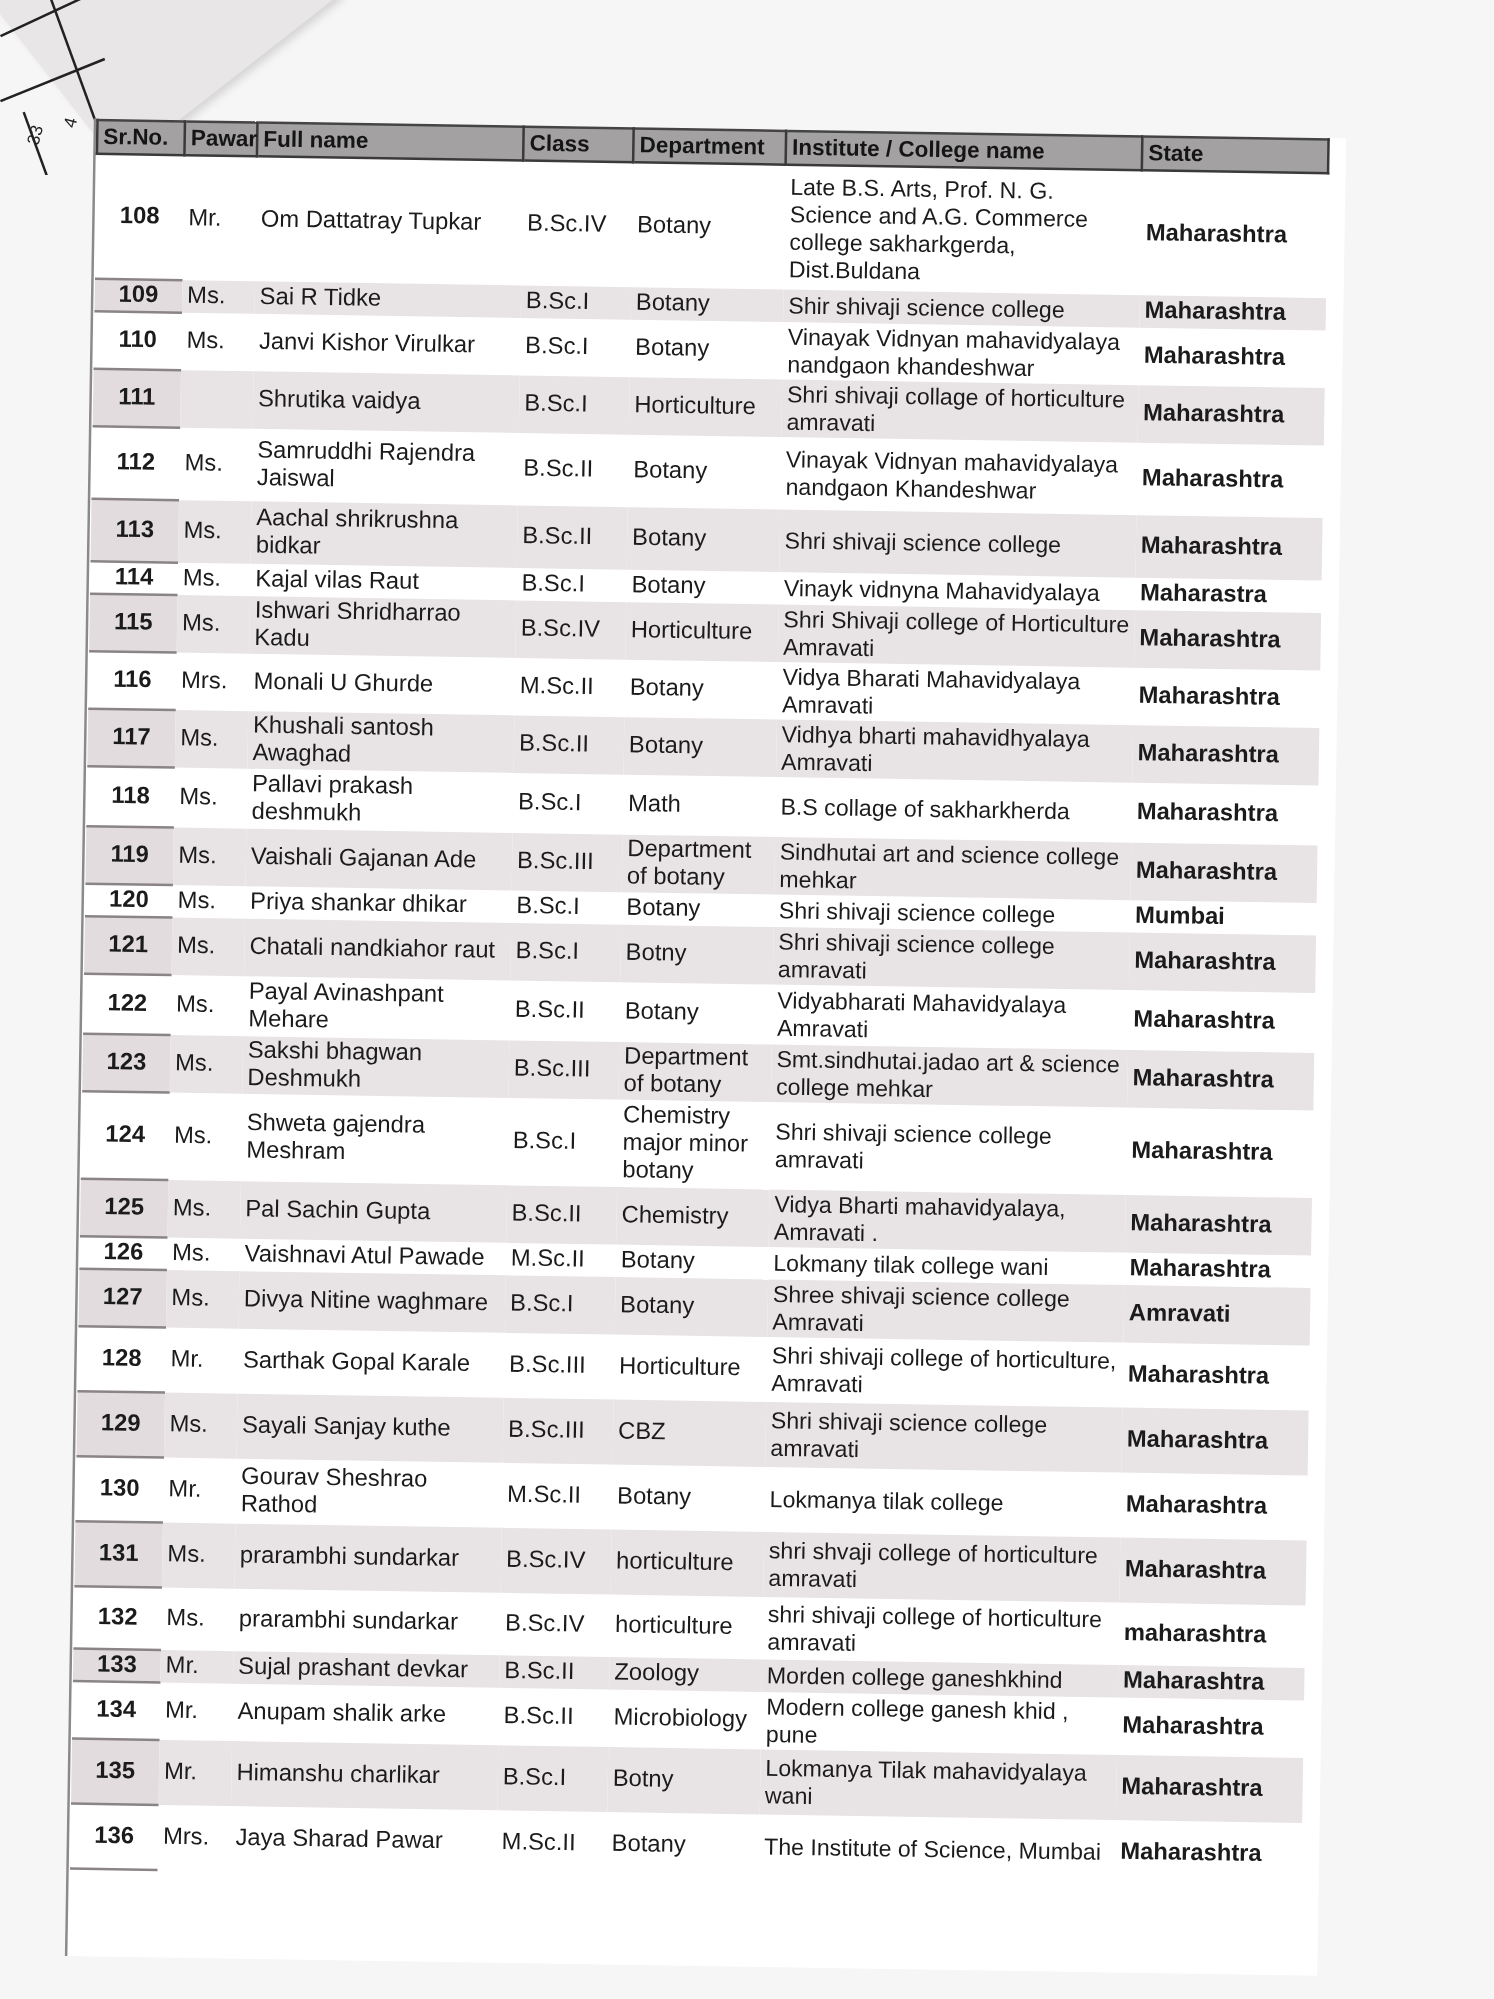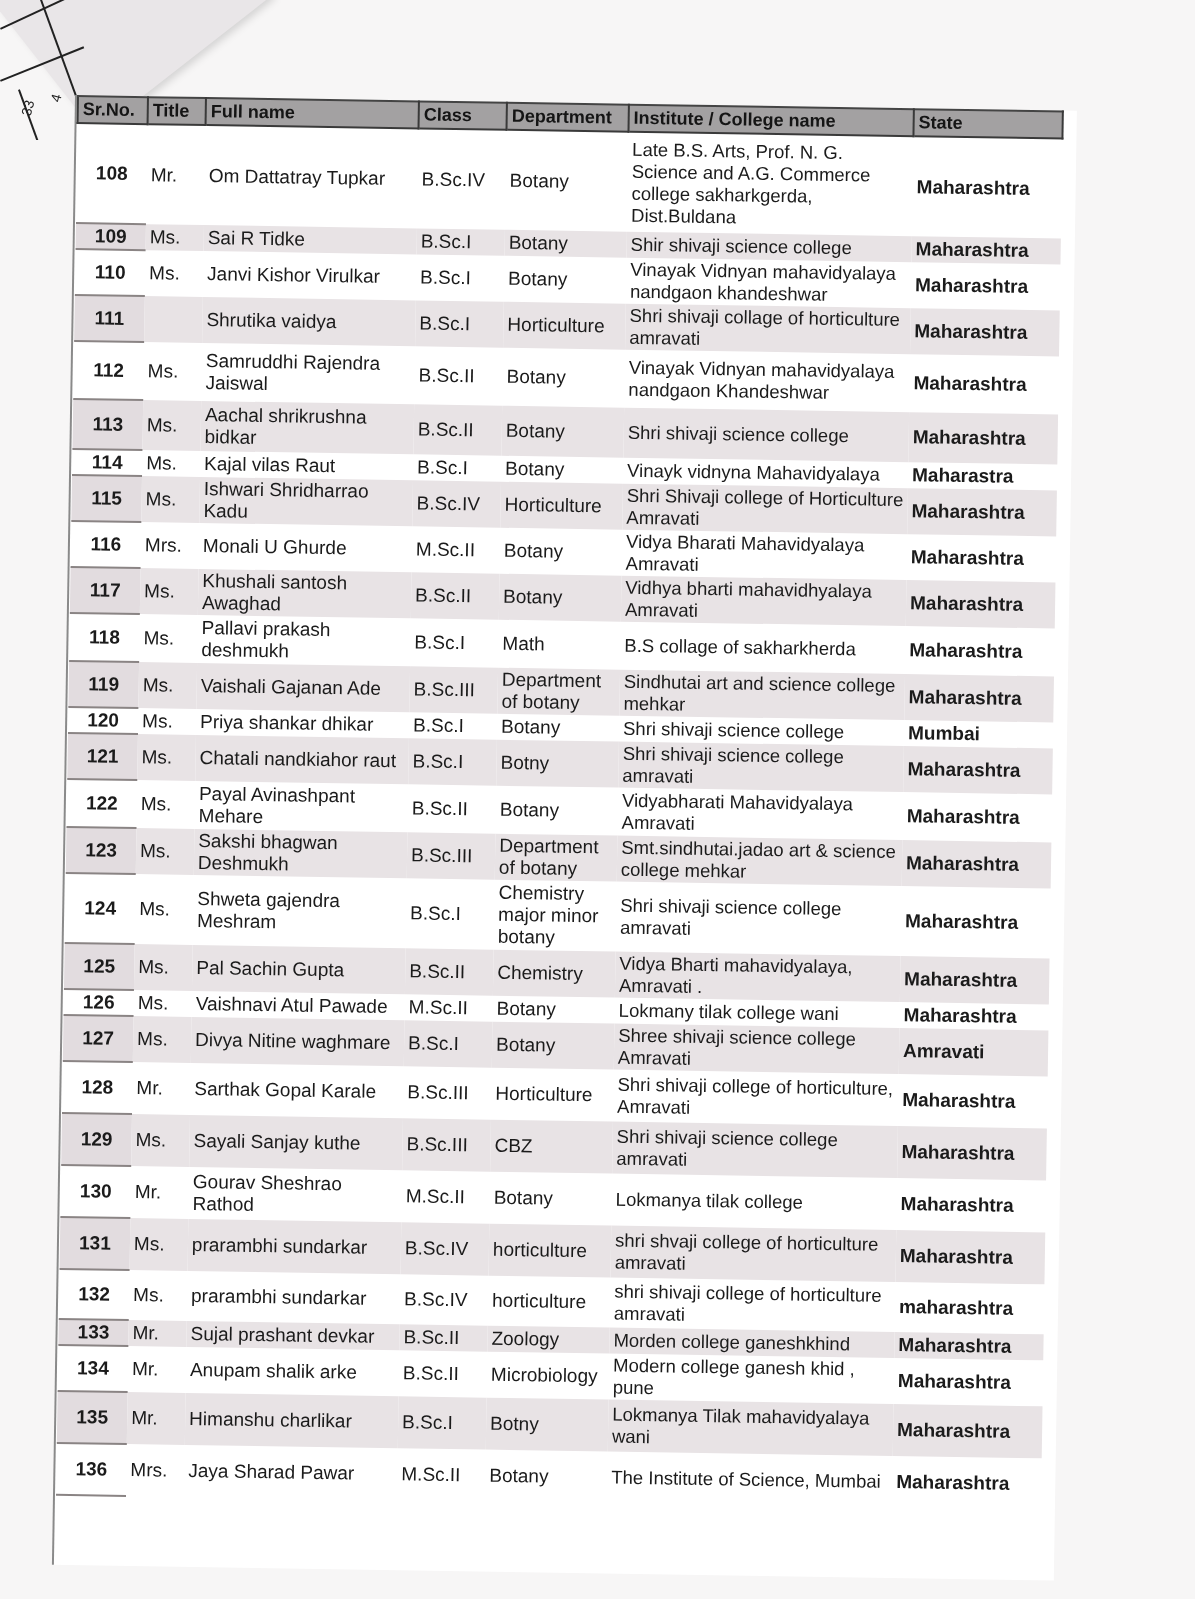--- a/index.html
+++ b/index.html
@@ -93,21 +93,21 @@
         <col class="c-title">
         <col class="c-name">
         <col class="c-class">
         <col class="c-dept">
         <col class="c-inst">
         <col class="c-state">
     </colgroup>
     <thead>
       <tr>
         <th>Sr.No.</th>
-        <th>Title</th>
+        <th>Pawar</th>
         <th>Full name</th>
         <th>Class</th>
         <th>Department</th>
         <th>Institute / College name</th>
         <th>State</th>
       </tr>
     </thead>
     <tbody id="rows">
         <tr style="height: 100px;">
           <td>108</td>

